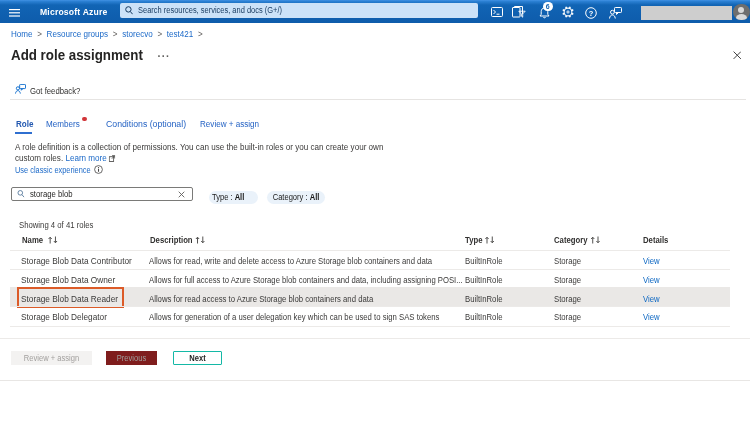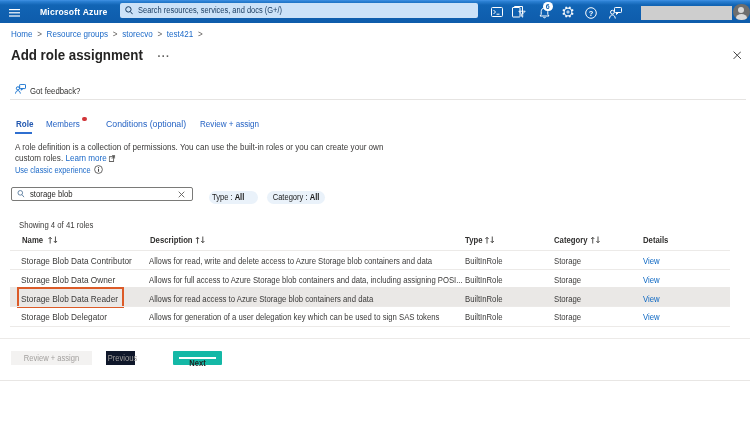--- a/index.html
+++ b/index.html
@@ -188,19 +188,19 @@
 <div class="t" style="left:464.5px;top:312.3px">BuiltInRole</div>
 <div class="t" style="left:554px;top:312.3px">Storage</div>
 <div class="t" style="left:643px;top:312.3px;color:#0e68c3">View</div>
 
 <div class="line" style="left:10px;top:326px;width:720px"></div>
 
 <div class="line" style="left:0;top:338px;width:750px"></div>
 <div class="abs" style="left:11px;top:351px;width:81px;height:13.5px;background:#f3f2f1;color:#a19f9d;font-size:8.6px;text-align:center;line-height:14px">
     <div class="cx">Review + assign</div>
   </div>
-<div class="abs" style="left:106px;top:351px;width:29px;height:13.5px;background:#0f172a;color:#a19f9d;font-size:8.6px;text-align:center;line-height:14px">
+<div class="abs" style="left:106px;top:351px;width:51px;height:13.5px;background:#7f1d1d;color:#a19f9d;font-size:8.6px;text-align:center;line-height:14px">
     <div class="cx">Previous</div>
   </div>
-<div class="abs" style="left:173px;top:351px;width:49px;height:13.5px;background:#fff;border:6px solid #14b8a6;border-radius:1px;color:#201f1e;font-size:8.6px;font-weight:bold;text-align:center;line-height:13px">
+<div class="abs" style="left:173px;top:351px;width:49px;height:13.5px;background:#fff;border:1px solid #14b8a6;border-radius:1px;color:#201f1e;font-size:8.6px;font-weight:bold;text-align:center;line-height:13px">
     <div class="cx">Next</div>
   </div>
 <div class="line" style="left:0;top:380px;width:750px;background:#e8e6e4"></div>
 
 </body></html>

